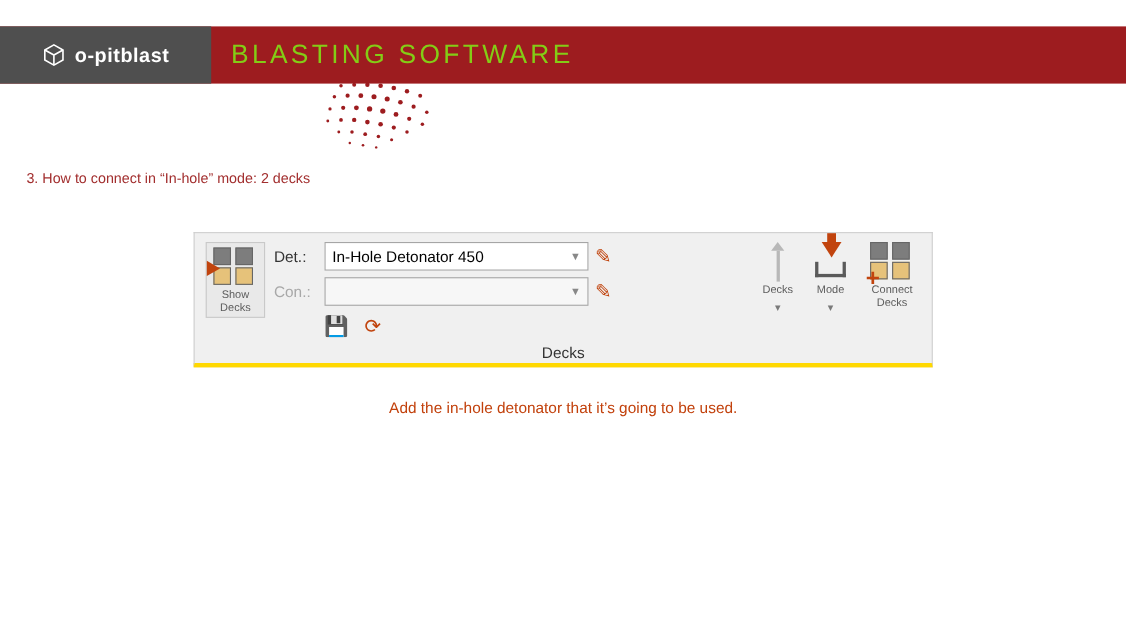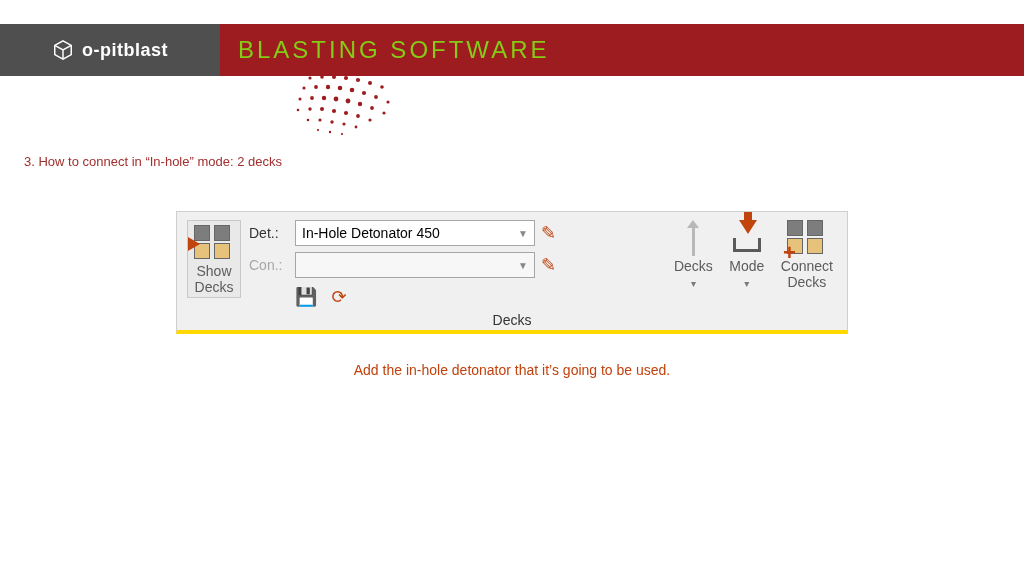--- a/index.html
+++ b/index.html
@@ -1,36 +1,36 @@
 <!DOCTYPE html>
 <html><head>
 <meta charset="utf-8">
 <style>
   * { box-sizing: border-box; margin: 0; padding: 0; }
   html, body { width: 1024px; height: 576px; font-family: "Segoe UI", Arial, sans-serif; background: #fff; }
 
   
   .header-bar { width: 100%; height: 52px; background: #9d1c1f; display: flex; align-items: stretch; margin-top: 24px; }
-  .logo-box { width: 220px; background: #4f4f4f; display: flex; align-items: center; justify-content: center; gap: 8px; color: #fff; }
+  .logo-box { width: 192px; background: #4f4f4f; display: flex; align-items: center; justify-content: center; gap: 8px; color: #fff; }
   .logo-box svg { width: 22px; height: 22px; }
   .logo-text { font-weight: 700; font-size: 18px; letter-spacing: .5px; }
   .title-box { width: 334px; display: flex; align-items: center; padding-left: 18px; color: #84cc16; font-size: 24px; font-weight: 300; letter-spacing: 3px; border-right: 0; }
 
   
   .swoosh { position: absolute; left: 290px; top: 72px; width: 140px; height: 70px; pointer-events: none; }
 
   
   .slide-heading { margin: 78px 0 0 24px; color: #a22e2e; font-size: 13px; }
 
   
   .ribbon { margin: 42px auto 0; width: 672px; background: #f0f0f0; border: 1px solid #cfcfcf; border-bottom: 4px solid #ffd800; padding: 8px 10px 2px; }
   .ribbon-row { display: flex; align-items: flex-start; gap: 8px; }
 
   .btn-col { display: flex; flex-direction: column; align-items: center; gap: 2px; padding: 0 4px; }
-  .btn-col .lbl { font-size: 14px; color: #5c5c5c; text-align: center; line-height: 1.15; }
+  .btn-col .lbl { font-size: 10px; color: #5c5c5c; text-align: center; line-height: 1.15; }
   .btn-col .lbl.two { white-space: pre-line; }
   .dd-caret { font-size: 10px; color: #7a7a7a; margin-top: 2px; }
 
   
   .showdecks-icon { width: 44px; height: 36px; position: relative; }
   .bar { position: absolute; width: 16px; height: 16px; border: 1px solid #666; }
   .bar.g  { background: #7d7d7d; }
   .bar.o  { background: #e6c27a; }
   .showdecks-icon .bar:nth-child(1){ left:2px;  top:0; }
   .showdecks-icon .bar:nth-child(2){ left:2px;  top:18px; background:#e6c27a;}

